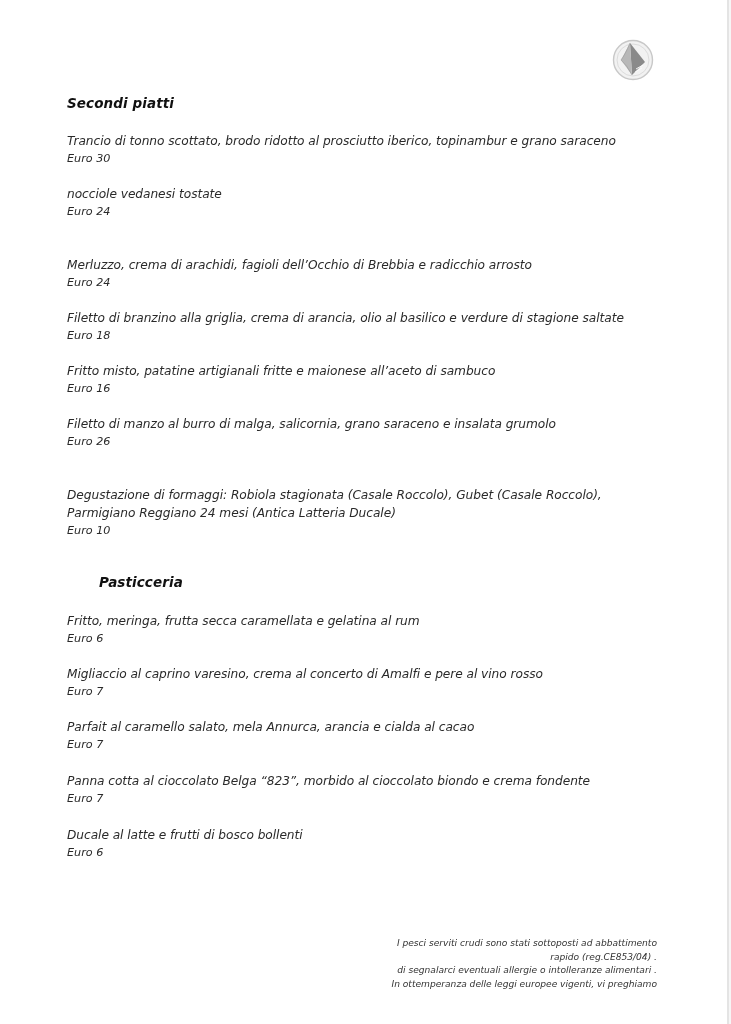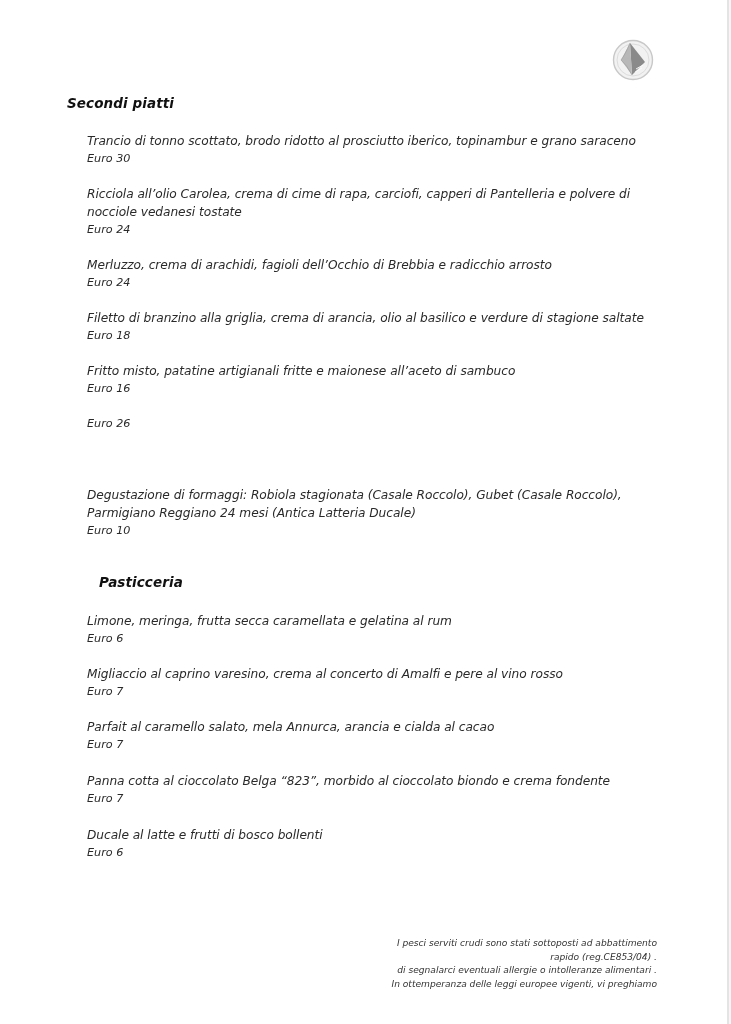--- a/index.html
+++ b/index.html
@@ -53,21 +53,20 @@
       font-style: italic;
       color: #111;
       margin: 0;
       letter-spacing: 0.1px;
       white-space: nowrap;
     }
     .item {
       position: absolute;
       left: 67px;
       width: 560px;
-      margin-left: 20px;
     }
     .item-desc {
       font-size: 12.2px;
       font-style: italic;
       color: #2a2a2a;
       line-height: 18px;
       letter-spacing: -0.05px;
     }
     .item-price {
       font-size: 11.2px;
@@ -103,54 +102,54 @@
   </svg>
 
   <h2 class="section-title" style="top:95px;">Secondi piatti</h2>
 
   <div class="item" style="top:132px;">
     <div class="item-desc">Trancio di tonno scottato, brodo ridotto al prosciutto iberico, topinambur e grano saraceno</div>
     <div class="item-price">Euro 30</div>
   </div>
 
   <div class="item" style="top:185px;">
-    <div class="item-desc">Ricciola all’olio Carolea, crema di cime di rapa, carciofi, capperi di Pantelleria e polvere di</div>
     <div class="item-desc">nocciole vedanesi tostate</div>
     <div class="item-price">Euro 24</div>
   </div>
 
   <div class="item" style="top:256px;">
     <div class="item-desc">Merluzzo, crema di arachidi, fagioli dell’Occhio di Brebbia e radicchio arrosto</div>
     <div class="item-price">Euro 24</div>
   </div>
 
   <div class="item" style="top:309px;">
     <div class="item-desc">Filetto di branzino alla griglia, crema di arancia, olio al basilico e verdure di stagione saltate</div>
     <div class="item-price">Euro 18</div>
   </div>
 
   <div class="item" style="top:362px;">
     <div class="item-desc">Fritto misto, patatine artigianali fritte e maionese all’aceto di sambuco</div>
     <div class="item-price">Euro 16</div>
   </div>
 
   <div class="item" style="top:415px;">
+    <div class="item-desc">Filetto di manzo al burro di malga, salicornia, grano saraceno e insalata grumolo</div>
     <div class="item-price">Euro 26</div>
   </div>
 
   <div class="item" style="top:486px;">
     <div class="item-desc">Degustazione di formaggi: Robiola stagionata (Casale Roccolo), Gubet (Casale Roccolo),</div>
     <div class="item-desc">Parmigiano Reggiano 24 mesi (Antica Latteria Ducale)</div>
     <div class="item-price">Euro 10</div>
   </div>
 
   <h2 class="section-title" style="top:574px;margin-left:32px;">Pasticceria</h2>
 
   <div class="item" style="top:612px;">
-    <div class="item-desc">Limone, meringa, frutta secca caramellata e gelatina al rum</div>
+    <div class="item-desc">Fritto, meringa, frutta secca caramellata e gelatina al rum</div>
     <div class="item-price">Euro 6</div>
   </div>
 
   <div class="item" style="top:665px;">
     <div class="item-desc">Migliaccio al caprino varesino, crema al concerto di Amalfi e pere al vino rosso</div>
     <div class="item-price">Euro 7</div>
   </div>
 
   <div class="item" style="top:718px;">
     <div class="item-desc">Parfait al caramello salato, mela Annurca, arancia e cialda al cacao</div>

